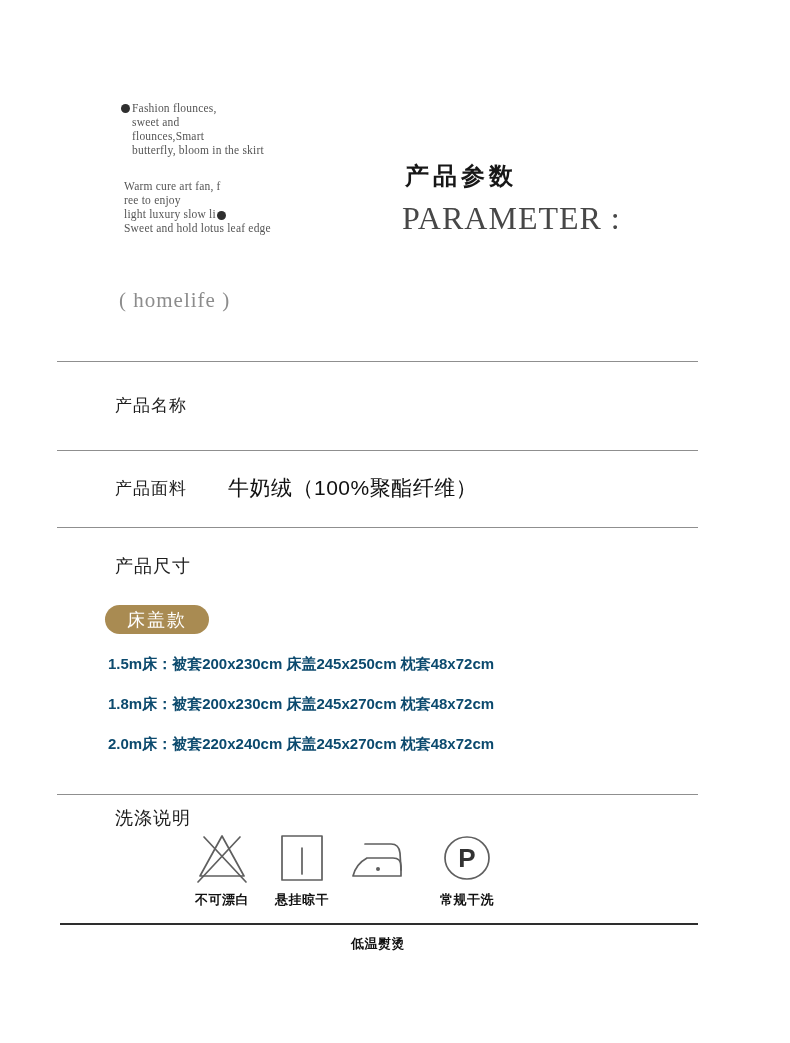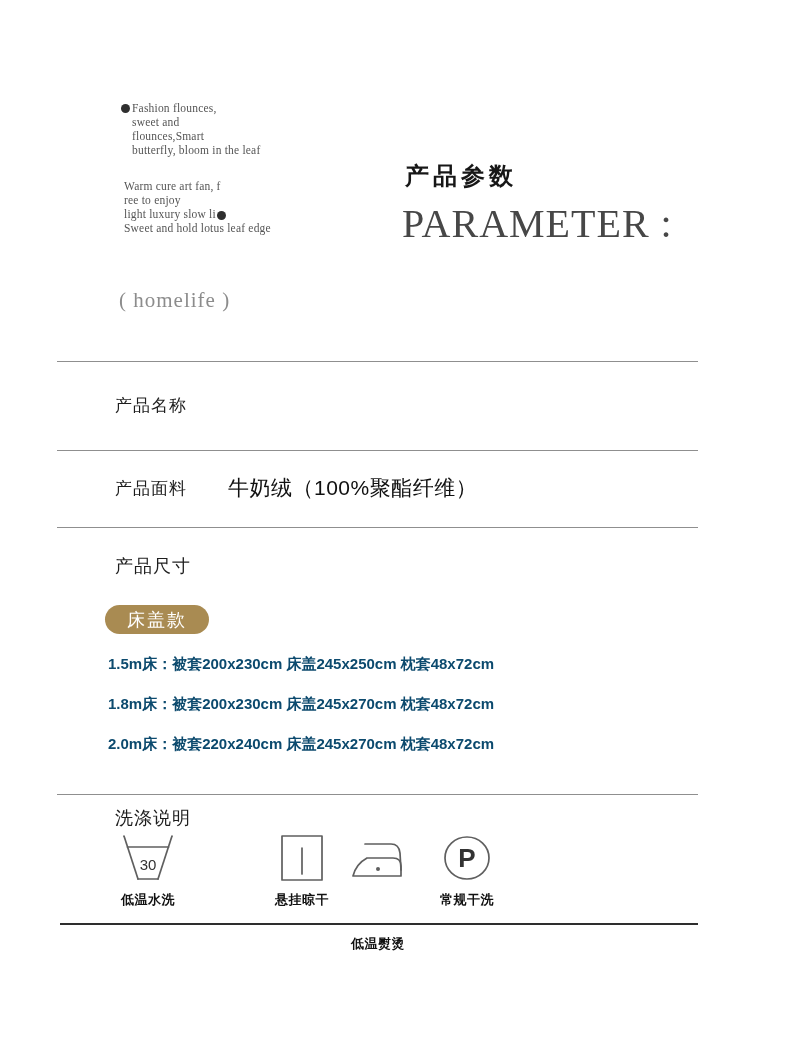--- a/index.html
+++ b/index.html
@@ -36,21 +36,21 @@
     font-size:21px;color:#8c8c8c;letter-spacing:1px;
   }
   
   #title-cn{
     position:absolute;left:405px;top:160px;
     font-size:24px;font-weight:600;color:#161616;letter-spacing:4px;
   }
   #title-en{
     position:absolute;left:402px;top:200px;
     font-family:"Liberation Serif",serif;
-    font-size:40px;color:#474747;letter-spacing:1px;
+    font-size:32px;color:#474747;letter-spacing:1px;
   }
   
   .divider{position:absolute;left:57px;width:680px;height:1px;background:#8f8f8f;}
   #div1{top:361px;}
   #div2{top:450px;}
   #div3{top:527px;}
   #div4{top:794px;}
   #div5{top:923px;left:60px;width:670px;height:2px;background:#2e2e2e;}
   
   .spec-label{position:absolute;left:115px;font-size:17px;color:#1d1d1d;letter-spacing:1px;}
@@ -88,21 +88,21 @@
 </head>
 <body>
 
 <div id="page">
 
   <span id="dot1" class="bullet-dot"></span>
   <div id="intro1" class="intro-block">
     <div>Fashion flounces,</div>
     <div>sweet and</div>
     <div>flounces,Smart</div>
-    <div>butterfly, bloom in the leaf</div>
+    <div>butterfly, bloom in the skirt</div>
   </div>
   <div id="intro2" class="intro-block">
     <div>Warm cure art fan, f</div>
     <div>ree to enjoy</div>
     <div><span>light luxury slow li</span><span class="dot-inline"></span></div>
     <div>Sweet and hold lotus leaf edge</div>
   </div>
 
   <div id="brand">( homelife )</div>
 
@@ -120,33 +120,31 @@
   <div id="spec-value-1" class="spec-value">牛奶绒（100%聚酯纤维）</div>
 
   <div id="size-heading">产品尺寸</div>
   <div id="size-badge">床盖款</div>
   <div id="size-line-0" class="size-line">1.5m床：被套200x230cm 床盖245x250cm 枕套48x72cm</div>
   <div id="size-line-1" class="size-line">1.8m床：被套200x230cm 床盖245x270cm 枕套48x72cm</div>
   <div id="size-line-2" class="size-line">2.0m床：被套220x240cm 床盖245x270cm 枕套48x72cm</div>
 
   <div id="wash-heading">洗涤说明</div>
 
-  <div id="wash-item-0" class="wash-item">
+
+  <div id="wash-item-1" class="wash-item">
     <div class="wash-icon-box">
-      <svg class="wash-svg" width="64" height="50" viewBox="0 0 64 50">
-        <line x1="8" y1="3" x2="22" y2="46"></line>
-        <line x1="56" y1="3" x2="42" y2="46"></line>
-        <line x1="11.5" y1="14" x2="52.5" y2="14"></line>
-        <line x1="22" y1="46" x2="42" y2="46"></line>
-        <text x="32" y="37" font-size="15" text-anchor="middle">30</text>
+      <svg class="wash-svg" width="58" height="52" viewBox="0 0 58 52">
+        <polygon points="29,4 7,44 51,44"></polygon>
+        <line x1="11" y1="5" x2="53" y2="50"></line>
+        <line x1="47" y1="5" x2="5" y2="50"></line>
       </svg>
     </div>
-    <div class="wash-label">低温水洗</div>
+    <div class="wash-label">不可漂白</div>
   </div>
-
 
   <div id="wash-item-2" class="wash-item">
     <div class="wash-icon-box">
       <svg class="wash-svg" width="46" height="50" viewBox="0 0 46 50">
         <rect x="3" y="3" width="40" height="44"></rect>
         <line x1="23" y1="15" x2="23" y2="41"></line>
       </svg>
     </div>
     <div class="wash-label">悬挂晾干</div>
   </div>

